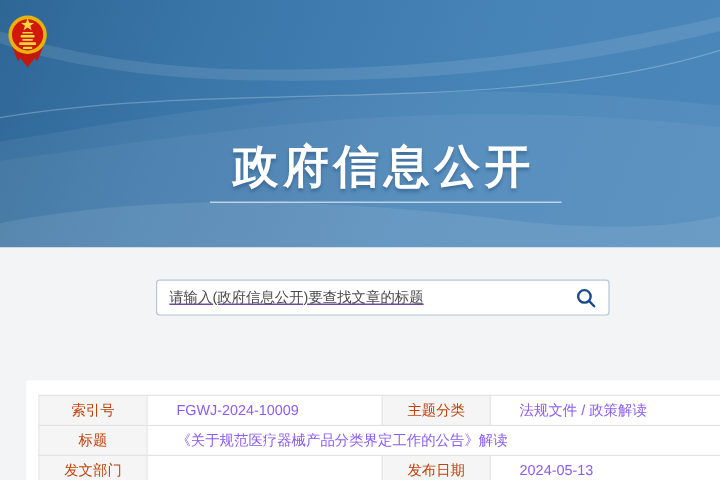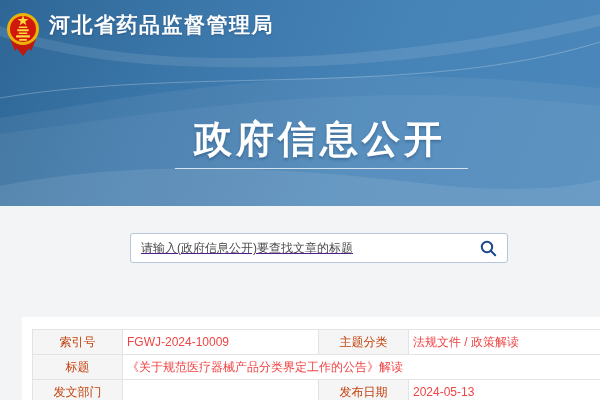--- a/index.html
+++ b/index.html
@@ -39,22 +39,22 @@
   .breadcrumb{position:absolute;top:289px;left:17px;font-size:11.5px;color:#8f8f8f;
               white-space:nowrap;}
   .breadcrumb a{color:#8f8f8f;text-decoration:none;margin:0 4px;cursor:pointer;}
   .breadcrumb a:first-of-type{margin-left:6px;}
   .breadcrumb .sep{color:#9a9a9a;margin:0 1px;}
 
   
   .card{position:absolute;top:317px;left:22px;width:600px;height:95px;background:#ffffff;}
   .doc-table{position:absolute;top:12px;left:10px;width:572px;border-collapse:collapse;
              table-layout:fixed;}
-  .doc-table td{border:1px solid #e3e3e3;height:24px;font-size:12px;color:#ef4444;
-                padding:0 4px;overflow:hidden;white-space:nowrap;}
+  .doc-table td{border:1px solid #e3e3e3;height:24px;font-size:12px;color:#8b5cf6;
+                padding:0 24px;overflow:hidden;white-space:nowrap;}
   .doc-table td.lbl{background:#f5f5f5;text-align:center;color:#c2410c;padding:0 2px;}
 </style>
 </head>
 <body>
 
 <div class="frame">
 
   <header class="banner">
     <svg class="waves" width="600" height="206" viewBox="0 0 600 206">
       <path d="M0,118 C160,92 330,58 600,88 L600,206 L0,206 Z" fill="rgba(255,255,255,0.06)"></path>
@@ -72,21 +72,20 @@
         <circle cx="17" cy="20" r="16" fill="#eab308"></circle>
         <circle cx="17" cy="20" r="13" fill="#d2170c"></circle>
         <path d="M17 6.2 L18.4 10 L22.4 10.1 L19.2 12.5 L20.4 16.3 L17 14 L13.6 16.3 L14.8 12.5 L11.6 10.1 L15.6 10 Z" fill="#ffd83d"></path>
         <rect x="12.6" y="17.6" width="8.8" height="1.4" rx="0.7" fill="#ffd83d"></rect>
         <rect x="11.2" y="20.2" width="11.6" height="2" rx="0.6" fill="#ffd83d"></rect>
         <rect x="12.6" y="23.4" width="8.8" height="1.6" rx="0.6" fill="#ffd83d"></rect>
         <rect x="10" y="26.2" width="14" height="2.2" rx="0.6" fill="#ffd83d"></rect>
         <rect x="13" y="30" width="8" height="1.8" rx="0.9" fill="#ffd83d"></rect>
       </svg>
       <div class="brand-text">
-        <div class="brand-cn">河北省药品监督管理局</div>
       </div>
     </div>
 
     <div class="banner-title">政府信息公开</div>
     <div class="banner-underline"></div>
   </header>
 
   <div class="search-box">
     <input type="text" class="search-input" placeholder="请输入(政府信息公开)要查找文章的标题" style="">
     <button class="search-btn">

